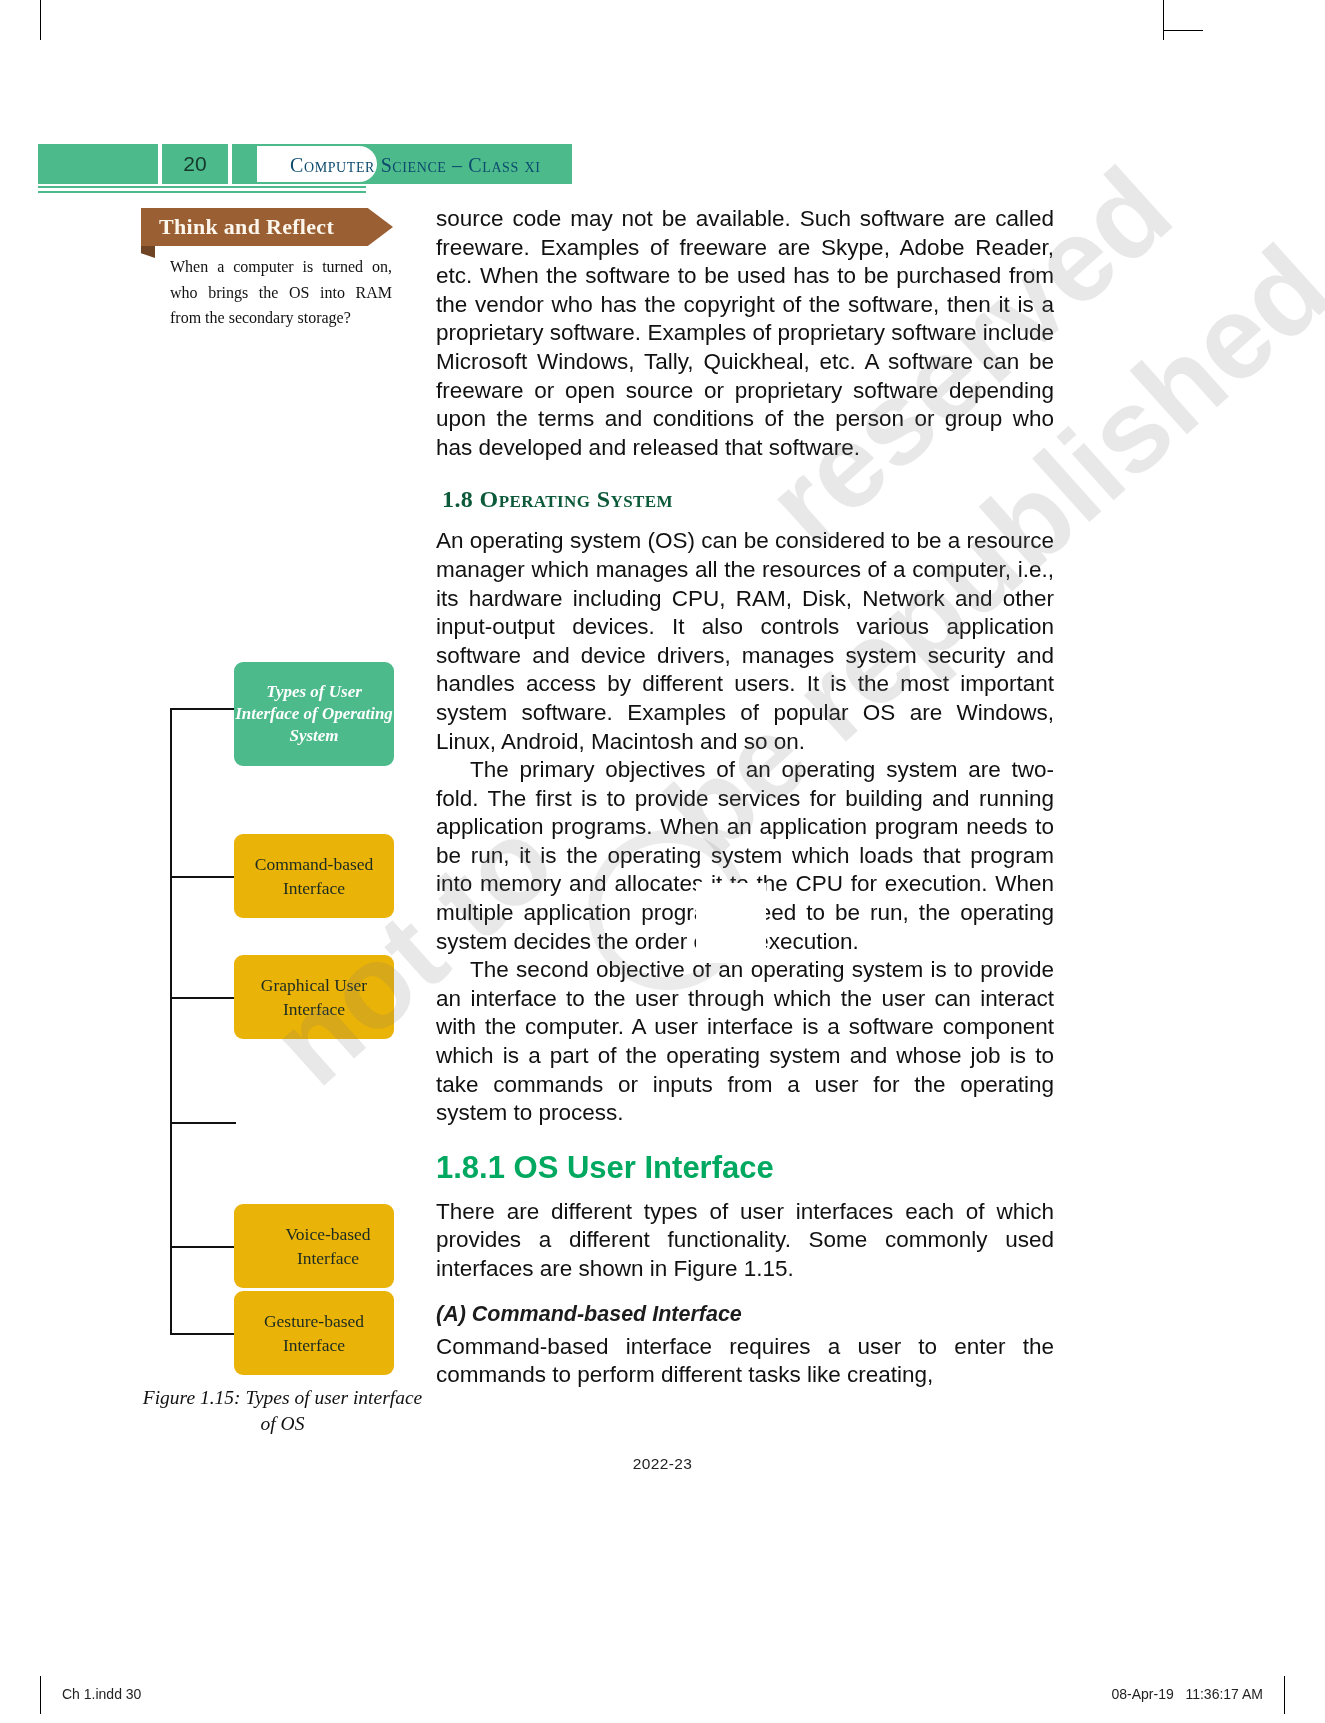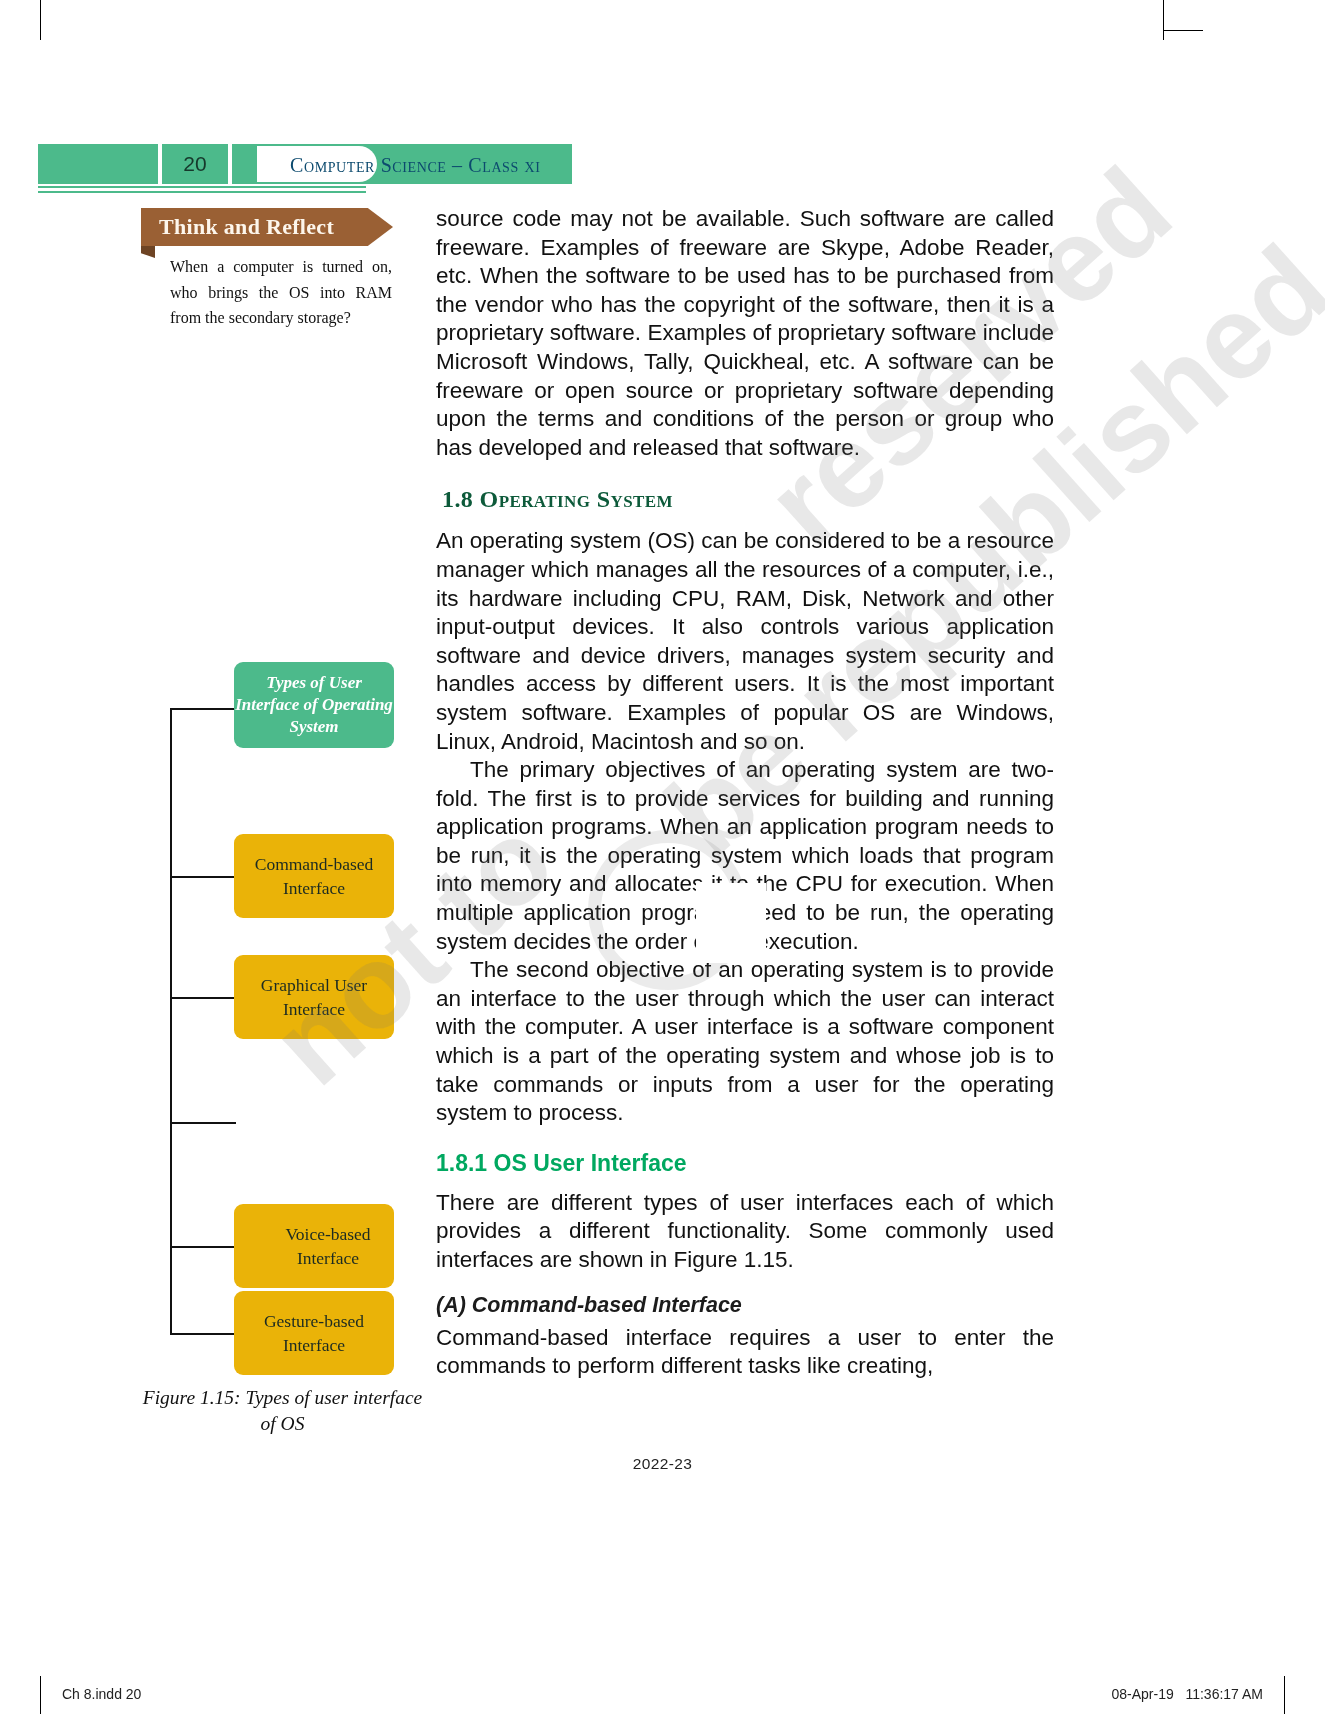--- a/index.html
+++ b/index.html
@@ -167,21 +167,21 @@
   }
   .node-root {
     background: #4cba8b;
     color: #ffffff;
     font-family: "Liberation Serif", serif;
     font-weight: bold;
     font-style: italic;
     font-size: 17px;
     line-height: 22px;
     top: 0;
-    height: 86px;
+    height: 104px;
   }
   .node-leaf {
     background: #eab308;
     color: #1c2b22;
     font-family: "Liberation Serif", serif;
     font-size: 17.5px;
     line-height: 24px;
     height: 84px;
   }
   .fig-caption {
@@ -220,21 +220,21 @@
     font-weight: bold;
     font-size: 24px;
     font-variant: small-caps;
     letter-spacing: 0.4px;
     color: #0d5a3a;
     margin: 24px 0 14px 6px;
   }
   .h-sub {
     font-family: "Liberation Sans", sans-serif;
     font-weight: bold;
-    font-size: 23px;
+    font-size: 31px;
     color: #00a860;
     margin: 22px 0 12px 0;
   }
   .h-item {
     font-family: "Liberation Sans", sans-serif;
     font-weight: bold;
     font-style: italic;
     font-size: 21.5px;
     color: #1c1c1c;
     margin: 18px 0 6px 0;
@@ -401,14 +401,14 @@
 
   <h4 class="h-item">(A)  Command-based Interface</h4>
 
   <p class="para">Command-based interface requires a user to enter the commands to perform different tasks like creating,</p>
 </div>
 
 <div class="year">2022-23</div>
 
 <div class="footer-rule-left"></div>
 <div class="footer-rule-right"></div>
-<div class="footer-left">Ch 8.indd   20</div>
+<div class="footer-left">Ch 1.indd   30</div>
 <div class="footer-right">08-Apr-19   11:36:17 AM</div>
 
 </body></html>

